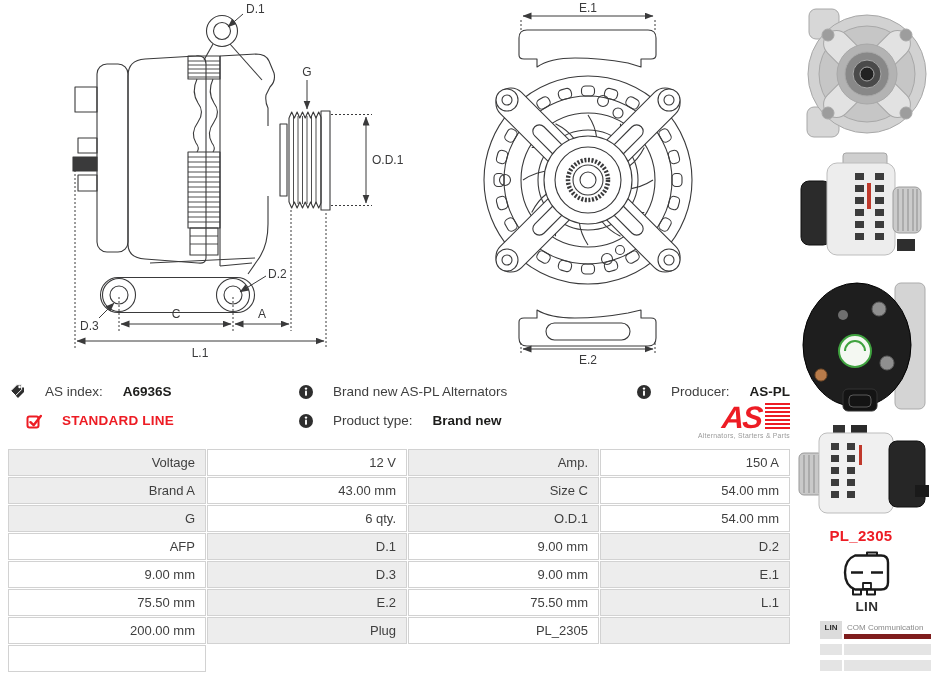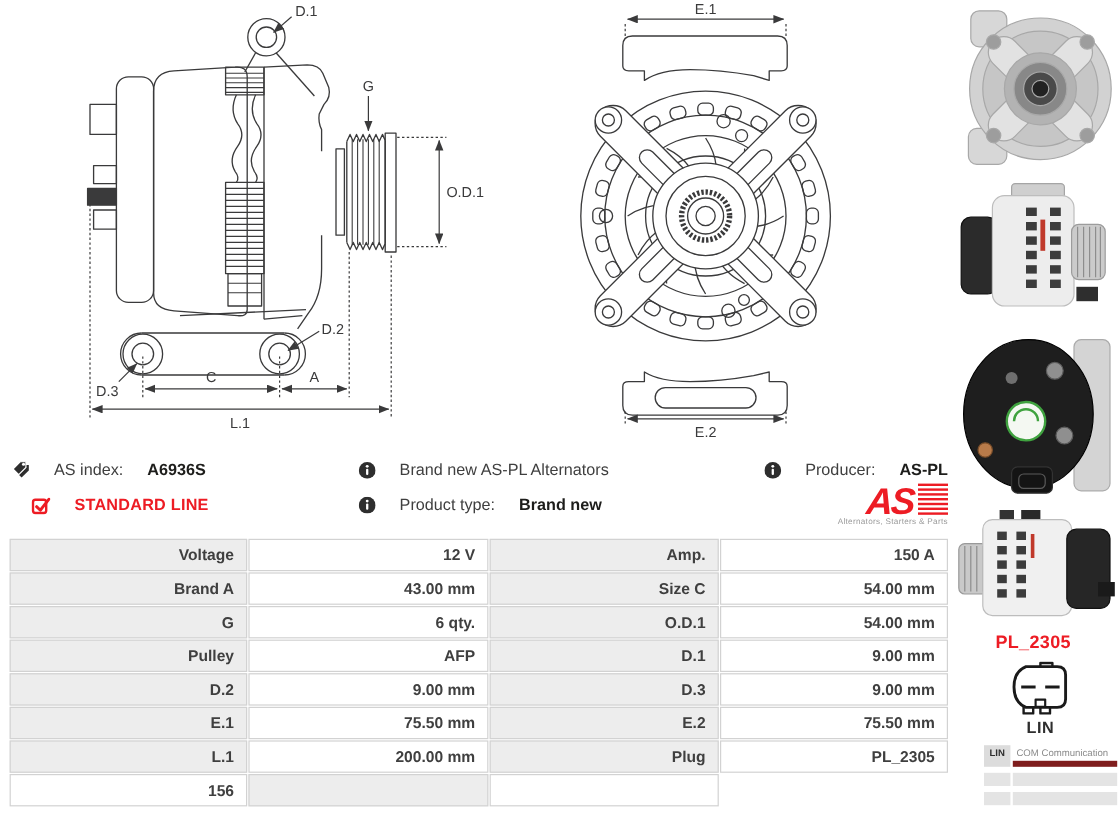--- a/index.html
+++ b/index.html
@@ -23,21 +23,21 @@
   
   .aspl-logo{position:absolute;right:142px;top:403px;width:92px;}
   .logo-row{display:flex;align-items:flex-end;justify-content:flex-end;height:27px;}
   .logo-as{font-style:italic;font-weight:900;font-size:31px;line-height:25px;color:#ED1C24;letter-spacing:-2px;transform:skewX(-4deg);}
   .logo-stripes{display:flex;flex-direction:column;gap:1.8px;margin-left:4px;margin-bottom:1px;}
   .logo-stripes i{display:block;width:25px;height:2.2px;background:#ED1C24;}
   .logo-tagline{margin-top:2px;font-size:6.8px;color:#9a9a9a;letter-spacing:.25px;text-align:center;white-space:nowrap;}
 
   
   .spec-table{position:absolute;left:8px;top:449px;width:708px;display:grid;
-              grid-template-columns:198px 200px 191px 190px;grid-auto-rows:27px;gap:1px;font-weight:bold;}
+              grid-template-columns:198px 200px 191px 190px;grid-auto-rows:27px;gap:1px;}
   .cell{display:flex;align-items:center;justify-content:flex-end;padding-right:10px;
         font-size:13px;border:1px solid #d2d2d2;background:#fff;}
   .cell.lbl{background:#ededed;}
 
   
   .photo{position:absolute;}
   .plug-code{position:absolute;left:790px;top:527px;width:142px;text-align:center;
              color:#ED1C24;font-weight:bold;font-size:15px;letter-spacing:.3px;}
   .plug-svg{position:absolute;left:840px;top:551px;}
   .plug-type{position:absolute;left:836px;top:599px;width:62px;text-align:center;
@@ -381,41 +381,39 @@
     <div class="cell lbl">Brand A</div>
     <div class="cell val">43.00 mm</div>
     <div class="cell lbl">Size C</div>
     <div class="cell val">54.00 mm</div>
 
     <div class="cell lbl">G</div>
     <div class="cell val">6 qty.</div>
     <div class="cell lbl">O.D.1</div>
     <div class="cell val">54.00 mm</div>
 
-    <div class="cell lbl">Pulley</div>
     <div class="cell val">AFP</div>
     <div class="cell lbl">D.1</div>
     <div class="cell val">9.00 mm</div>
 
     <div class="cell lbl">D.2</div>
     <div class="cell val">9.00 mm</div>
     <div class="cell lbl">D.3</div>
     <div class="cell val">9.00 mm</div>
 
     <div class="cell lbl">E.1</div>
     <div class="cell val">75.50 mm</div>
     <div class="cell lbl">E.2</div>
     <div class="cell val">75.50 mm</div>
 
     <div class="cell lbl">L.1</div>
     <div class="cell val">200.00 mm</div>
     <div class="cell lbl">Plug</div>
     <div class="cell val">PL_2305</div>
 
-    <div class="cell val">156</div>
     <div class="cell lbl"></div>
     <div class="cell val"></div>
   </div>
 
   <div class="plug-code">PL_2305</div>
 
   <svg class="plug-svg" width="54" height="48" viewBox="0 0 54 48">
     <g stroke="#1a1a1a" fill="#fff" stroke-width="2.4" stroke-linejoin="round">
       <rect x="27" y="1.5" width="10" height="5" fill="#fff" stroke-width="2"></rect>
       <rect x="13" y="38" width="8" height="5.5" fill="#fff" stroke-width="2"></rect>

